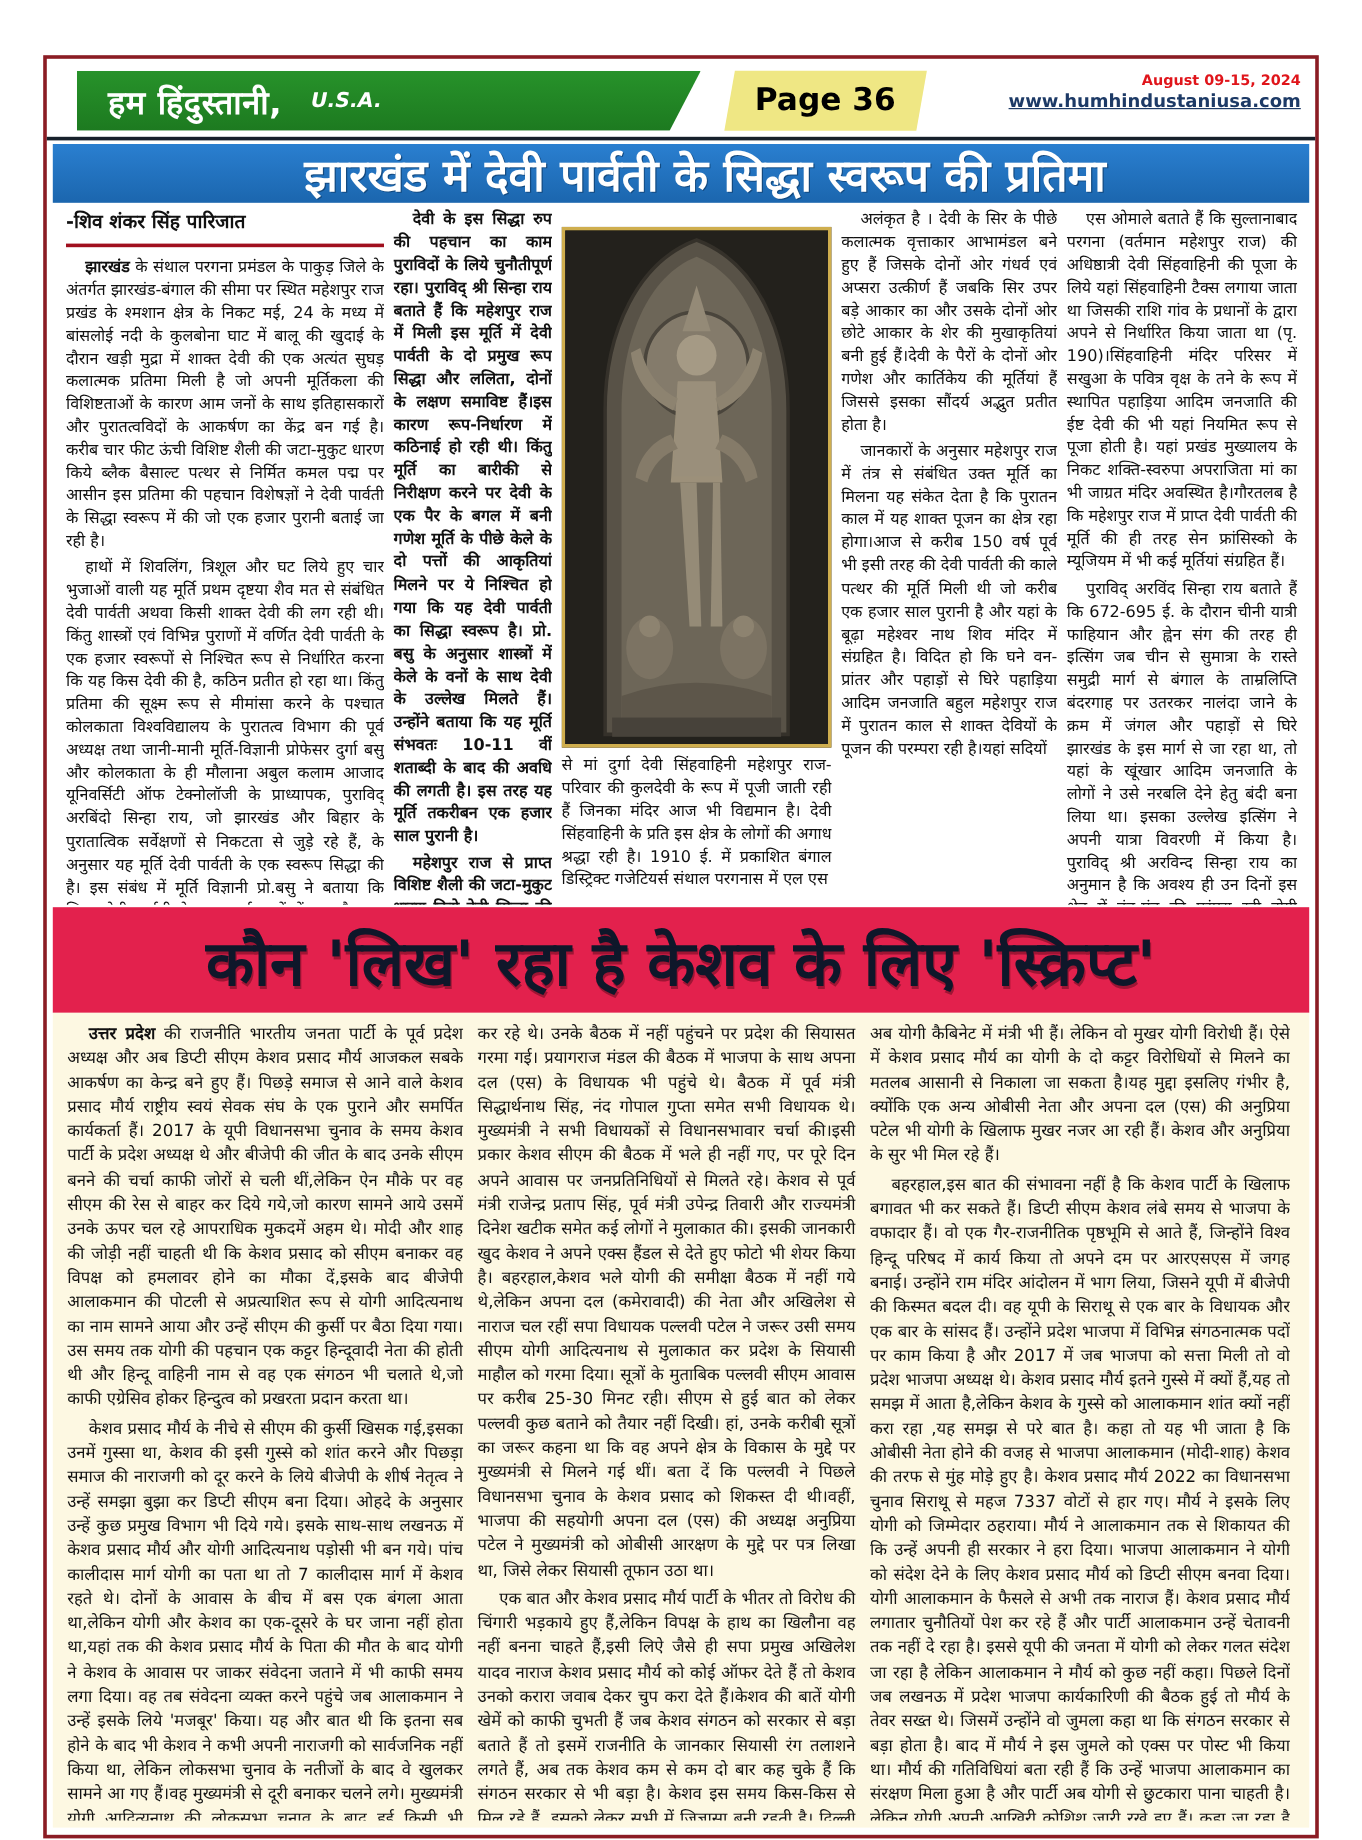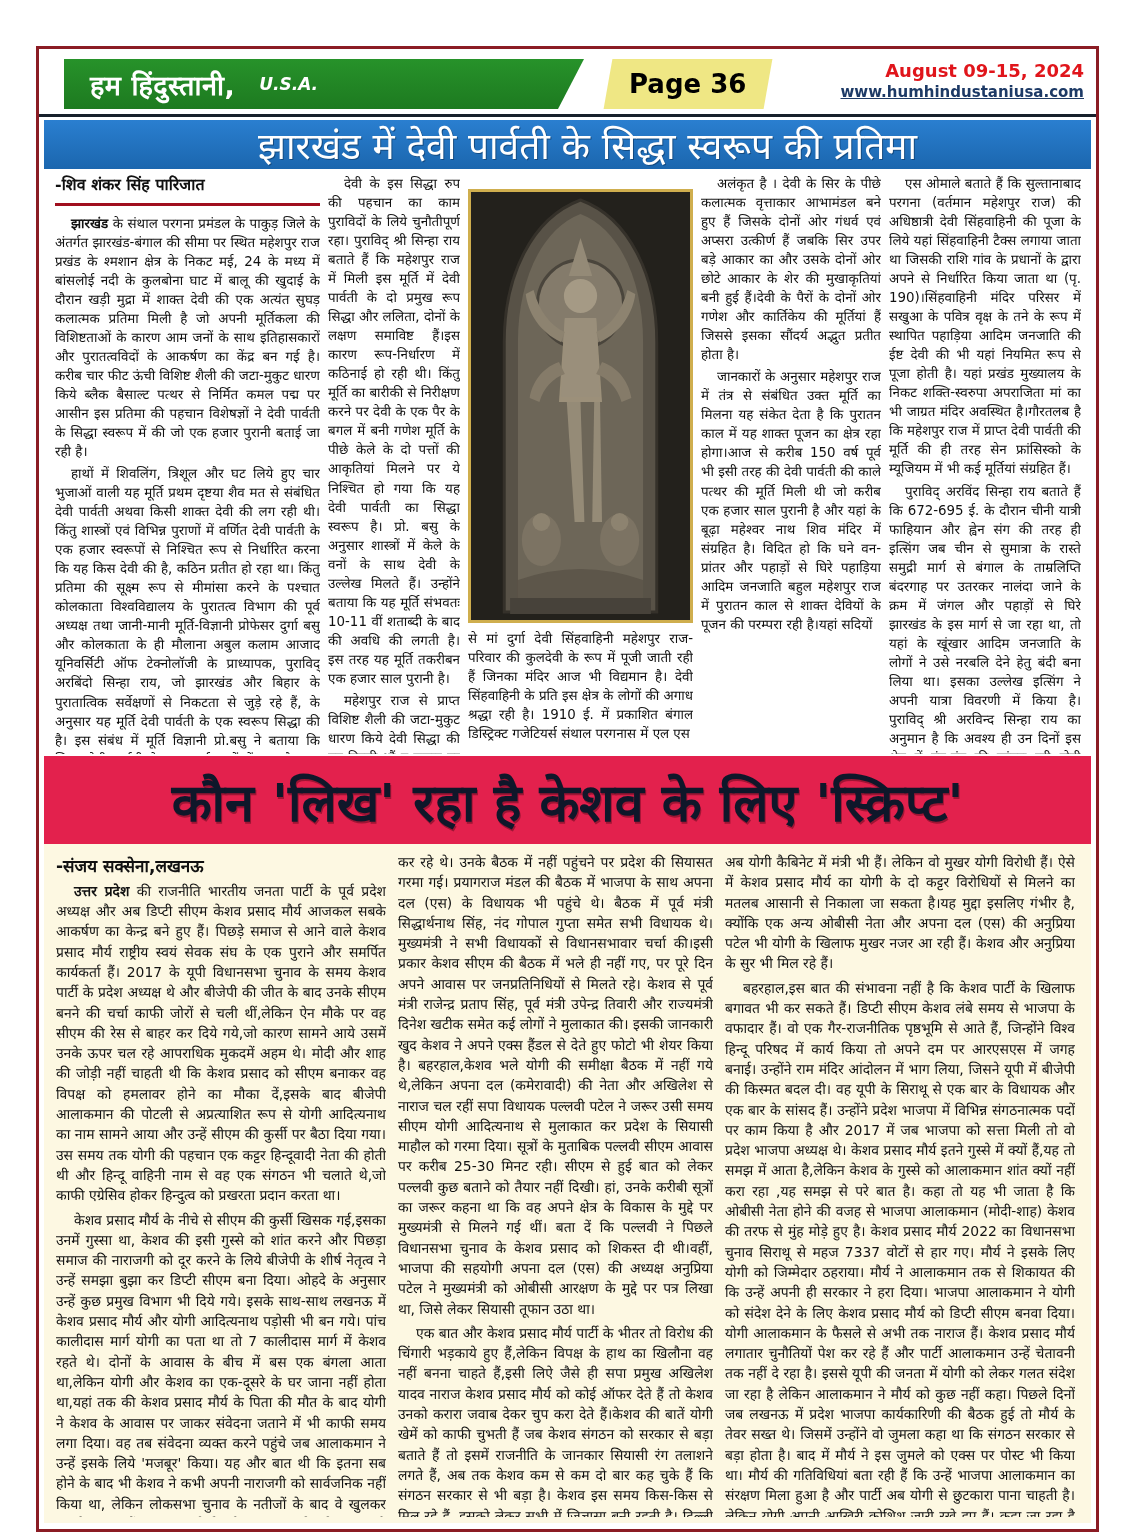--- a/index.html
+++ b/index.html
@@ -23,39 +23,39 @@
   }
   .brand{color:#fff;font-weight:bold;font-size:27px;letter-spacing:.5px;}
   .brand-suffix{color:#fff;font-weight:bold;font-style:italic;font-size:17px;margin-left:24px;}
   .pagebox{
     position:absolute;left:556px;top:2px;width:160px;height:50px;
     background:#efe784;transform:skewX(-10deg);
     display:flex;align-items:center;justify-content:center;
   }
   .pagebox span{transform:skewX(10deg);font-weight:bold;font-size:26px;color:#000;}
   .mast-right{position:absolute;right:0;top:3px;text-align:right;line-height:1.25;}
-  .mast-date{color:#e0151b;font-weight:bold;font-size:18px;}
+  .mast-date{color:#e0151b;font-weight:bold;font-size:12px;}
   .mast-url{color:#1d3a66;font-weight:bold;font-size:15px;text-decoration:underline;}
   .mast-rule{position:absolute;left:39px;top:114px;width:1057px;height:3px;background:#17202b;}
   
   .headline1{
     position:absolute;left:44px;top:120px;width:1047px;height:49px;
     background:linear-gradient(#2a7fd0,#1b66ae);
     display:flex;align-items:center;justify-content:center;
   }
-  .headline1 span{color:#fff;font-weight:normal;font-size:37px;white-space:nowrap;
+  .headline1 span{color:#fff;font-weight:bold;font-size:37px;white-space:nowrap;
     text-shadow:1px 1px 0 #134a80;margin-left:40px;}
   .a1-body{
     position:absolute;left:55px;top:174px;width:1028px;height:580px;
     display:flex;gap:8px;overflow:hidden;
   }
   .a1col{font-size:13.4px;line-height:1.42;text-align:justify;overflow:hidden;}
   .a1col p{margin:0 0 3px;text-indent:16px;}
   .c1{width:265px;}
-  .c2{width:132px;}
+  .c2{width:132px;font-weight:bold;}
   .c3{width:225px;margin-top:15px;}
   .c4{width:180px;}
   .c5{width:192px;}
   .byline1{font-weight:bold;font-size:16px;text-indent:0!important;margin-bottom:6px!important;}
   .byline-rule{height:3px;background:#a00f1e;margin:0 0 8px;}
   .photo-frame{
     border:3px solid #cfae4e;background:#23211c;height:434px;box-sizing:border-box;
     margin-bottom:6px;
   }
   .photo-frame svg{display:block;width:100%;height:100%;}
@@ -152,21 +152,20 @@
   </div>
 </div>
 
 <div class="headline2">
   <span>कौन 'लिख' रहा है केशव के लिए 'स्क्रिप्ट'</span>
 </div>
 
 <div class="a2-section">
   <div class="a2-cols">
     <div class="a2col a2c1">
-      <p class="byline2">-संजय सक्सेना,लखनऊ</p>
       <p><b>उत्तर प्रदेश</b><span> की राजनीति भारतीय जनता पार्टी के पूर्व प्रदेश अध्यक्ष और अब डिप्टी सीएम केशव प्रसाद मौर्य आजकल सबके आकर्षण का केन्द्र बने हुए हैं। पिछड़े समाज से आने वाले केशव प्रसाद मौर्य राष्ट्रीय स्वयं सेवक संघ के एक पुराने और समर्पित कार्यकर्ता हैं। 2017 के यूपी विधानसभा चुनाव के समय केशव पार्टी के प्रदेश अध्यक्ष थे और बीजेपी की जीत के बाद उनके सीएम बनने की चर्चा काफी जोरों से चली थीं,लेकिन ऐन मौके पर वह सीएम की रेस से बाहर कर दिये गये,जो कारण सामने आये उसमें उनके ऊपर चल रहे आपराधिक मुकदमें अहम थे। मोदी और शाह की जोड़ी नहीं चाहती थी कि केशव प्रसाद को सीएम बनाकर वह विपक्ष को हमलावर होने का मौका दें,इसके बाद बीजेपी आलाकमान की पोटली से अप्रत्याशित रूप से योगी आदित्यनाथ का नाम सामने आया और उन्हें सीएम की कुर्सी पर बैठा दिया गया।उस समय तक योगी की पहचान एक कट्टर हिन्दूवादी नेता की होती थी और हिन्दू वाहिनी नाम से वह एक संगठन भी चलाते थे,जो काफी एग्रेसिव होकर हिन्दुत्व को प्रखरता प्रदान करता था।</span></p>
       <p>केशव प्रसाद मौर्य के नीचे से सीएम की कुर्सी खिसक गई,इसका उनमें गुस्सा था, केशव की इसी गुस्से को शांत करने और पिछड़ा समाज की नाराजगी को दूर करने के लिये बीजेपी के शीर्ष नेतृत्व ने उन्हें समझा बुझा कर डिप्टी सीएम बना दिया। ओहदे के अनुसार उन्हें कुछ प्रमुख विभाग भी दिये गये। इसके साथ-साथ लखनऊ में केशव प्रसाद मौर्य और योगी आदित्यनाथ पड़ोसी भी बन गये। पांच कालीदास मार्ग योगी का पता था तो 7 कालीदास मार्ग में केशव रहते थे। दोनों के आवास के बीच में बस एक बंगला आता था,लेकिन योगी और केशव का एक-दूसरे के घर जाना नहीं होता था,यहां तक की केशव प्रसाद मौर्य के पिता की मौत के बाद योगी ने केशव के आवास पर जाकर संवेदना जताने में भी काफी समय लगा दिया। वह तब संवेदना व्यक्त करने पहुंचे जब आलाकमान ने उन्हें इसके लिये 'मजबूर' किया। यह और बात थी कि इतना सब होने के बाद भी केशव ने कभी अपनी नाराजगी को सार्वजनिक नहीं किया था, लेकिन लोकसभा चुनाव के नतीजों के बाद वे खुलकर सामने आ गए हैं।वह मुख्यमंत्री से दूरी बनाकर चलने लगे। मुख्यमंत्री योगी आदित्यनाथ की लोकसभा चुनाव के बाद हुई किसी भी कैबिनेट बैठक में केशव शामिल नहीं हुए। चुनाव परिणाम आने के बाद से केशव मुख्यमंत्री की मौजूदगी में होने वाली किसी बैठक में नहीं जा रहे है। वह कैबिनेट बैठकों से भी दूरी बनाए हैं। इसे लेकर तरह-तरह की चर्चाएं हैं। योगी ने जब मंडलवार अपने सांसदों और विधायकों से हार के लिए फीडबैक लिया तो 25 जुलाई को प्रयागराज मंडल के सांसदों और विधायकों के साथ हुई बैठक में भी केशव मौजूद नहीं रहे। जबकि वह सीएम आवास के बगल में स्थित अपने सरकारी आवास पर मौजूद थे और कई पूर्व व वर्तमान मंत्रियों से मुलाकात</p>
     </div>
     <div class="a2col a2c2">
       <p style="text-indent:0">कर रहे थे। उनके बैठक में नहीं पहुंचने पर प्रदेश की सियासत गरमा गई। प्रयागराज मंडल की बैठक में भाजपा के साथ अपना दल (एस) के विधायक भी पहुंचे थे। बैठक में पूर्व मंत्री सिद्धार्थनाथ सिंह, नंद गोपाल गुप्ता समेत सभी विधायक थे।मुख्यमंत्री ने सभी विधायकों से विधानसभावार चर्चा की।इसी प्रकार केशव सीएम की बैठक में भले ही नहीं गए, पर पूरे दिन अपने आवास पर जनप्रतिनिधियों से मिलते रहे। केशव से पूर्व मंत्री राजेन्द्र प्रताप सिंह, पूर्व मंत्री उपेन्द्र तिवारी और राज्यमंत्री दिनेश खटीक समेत कई लोगों ने मुलाकात की। इसकी जानकारी खुद केशव ने अपने एक्स हैंडल से देते हुए फोटो भी शेयर किया है। बहरहाल,केशव भले योगी की समीक्षा बैठक में नहीं गये थे,लेकिन अपना दल (कमेरावादी) की नेता और अखिलेश से नाराज चल रहीं सपा विधायक पल्लवी पटेल ने जरूर उसी समय सीएम योगी आदित्यनाथ से मुलाकात कर प्रदेश के सियासी माहौल को गरमा दिया। सूत्रों के मुताबिक पल्लवी सीएम आवास पर करीब 25-30 मिनट रही। सीएम से हुई बात को लेकर पल्लवी कुछ बताने को तैयार नहीं दिखी। हां, उनके करीबी सूत्रों का जरूर कहना था कि वह अपने क्षेत्र के विकास के मुद्दे पर मुख्यमंत्री से मिलने गई थीं। बता दें कि पल्लवी ने पिछले विधानसभा चुनाव के केशव प्रसाद को शिकस्त दी थी।वहीं, भाजपा की सहयोगी अपना दल (एस) की अध्यक्ष अनुप्रिया पटेल ने मुख्यमंत्री को ओबीसी आरक्षण के मुद्दे पर पत्र लिखा था, जिसे लेकर सियासी तूफान उठा था।</p>
       <p>एक बात और केशव प्रसाद मौर्य पार्टी के भीतर तो विरोध की चिंगारी भड़काये हुए हैं,लेकिन विपक्ष के हाथ का खिलौना वह नहीं बनना चाहते हैं,इसी लिऐ जैसे ही सपा प्रमुख अखिलेश यादव नाराज केशव प्रसाद मौर्य को कोई ऑफर देते हैं तो केशव उनको करारा जवाब देकर चुप करा देते हैं।केशव की बातें योगी खेमें को काफी चुभती हैं जब केशव संगठन को सरकार से बड़ा बताते हैं तो इसमें राजनीति के जानकार सियासी रंग तलाशने लगते हैं, अब तक केशव कम से कम दो बार कह चुके हैं कि संगठन सरकार से भी बड़ा है।  केशव इस समय किस-किस से मिल रहे हैं, इसको लेकर सभी में जिज्ञासा बनी रहती है। दिल्ली में पार्टी के बड़े नेताओं से उनकी मुलाकात और बातचीत को लेकर भी सुर्खियां बनी रहती है। वहीं केशव से मिलने वालों में भाजपा की सहयोगी सुहेलदेव भारतीय समाज पार्टी के प्रमुख ओम प्रकाश राजभर भी शामिल हैं। मौर्य के एक अन्य ओबीसी नेता, निषाद पार्टी के संजय निषाद से भी मुलाकात की चर्चा गरम है। केशव के राजभर और निषाद से मुलाकात के कई मायने हैं। लोकसभा चुनाव के नतीजे आने के बाद संजय निषाद ने ही पहला बयान दिया था कि बुलडोजर के दुरुपयोग ने हमें हरा दिया। इन्हीं लाइनों पर ओमप्रकाश राजभर ने भी बुलडोजर राजनीति की आलोचना की थी। दोनों ओबीसी नेताओं के बयान साफ तौर पर मुख्यमंत्री योगी आदित्यनाथ के खिलाफ है, जो खुद को बुलडोजर बाबा कहलवाना पसंद करते हैं। विपक्ष का आरोप है कि योगी ने ही सबसे पहले बुलडोजर से मुस्लिमों के घर-दुकान आदि गिराने की शुरूआत की थी। ओमप्रकाश राजभर तो</p>
     </div>
     <div class="a2col a2c3">
       <p style="text-indent:0">अब योगी कैबिनेट में मंत्री भी हैं। लेकिन वो मुखर योगी विरोधी हैं। ऐसे में केशव प्रसाद मौर्य का योगी के दो कट्टर विरोधियों से मिलने का मतलब आसानी से निकाला जा सकता है।यह मुद्दा इसलिए गंभीर है, क्योंकि एक अन्य ओबीसी नेता और अपना दल (एस) की अनुप्रिया पटेल भी योगी के खिलाफ मुखर नजर आ रही हैं। केशव और अनुप्रिया के सुर भी मिल रहे हैं।</p>
       <p>बहरहाल,इस बात की संभावना नहीं है कि केशव पार्टी के खिलाफ बगावत भी कर सकते हैं। डिप्टी सीएम केशव लंबे समय से भाजपा के वफादार हैं। वो एक गैर-राजनीतिक पृष्ठभूमि से आते हैं, जिन्होंने विश्व हिन्दू परिषद में कार्य किया तो अपने दम पर आरएसएस में जगह बनाई। उन्होंने राम मंदिर आंदोलन में भाग लिया, जिसने यूपी में बीजेपी की किस्मत बदल दी। वह यूपी के सिराथू से एक बार के विधायक और एक बार के सांसद हैं। उन्होंने प्रदेश भाजपा में विभिन्न संगठनात्मक पदों पर काम किया है और 2017 में जब भाजपा को सत्ता मिली तो वो प्रदेश भाजपा अध्यक्ष थे। केशव प्रसाद मौर्य इतने गुस्से में क्यों हैं,यह तो समझ में आता है,लेकिन केशव के गुस्से को आलाकमान शांत क्यों नहीं करा रहा ,यह समझ से परे बात है। कहा तो यह भी जाता है कि ओबीसी नेता होने की वजह से भाजपा आलाकमान (मोदी-शाह) केशव की तरफ से मुंह मोड़े हुए है। केशव प्रसाद मौर्य 2022 का विधानसभा चुनाव सिराथू से महज 7337 वोटों से हार गए। मौर्य ने इसके लिए योगी को जिम्मेदार ठहराया। मौर्य ने आलाकमान तक से शिकायत की कि उन्हें अपनी ही सरकार ने हरा दिया। भाजपा आलाकमान ने योगी को संदेश देने के लिए केशव प्रसाद मौर्य को डिप्टी सीएम बनवा दिया। योगी आलाकमान के फैसले से अभी तक नाराज हैं। केशव प्रसाद मौर्य लगातार चुनौतियों पेश कर रहे हैं और पार्टी आलाकमान उन्हें चेतावनी तक नहीं दे रहा है। इससे यूपी की जनता में योगी को लेकर गलत संदेश जा रहा है लेकिन आलाकमान ने मौर्य को कुछ नहीं कहा। पिछले दिनों जब लखनऊ में प्रदेश भाजपा कार्यकारिणी की बैठक हुई तो मौर्य के तेवर सख्त थे। जिसमें उन्होंने वो जुमला कहा था कि संगठन सरकार से बड़ा होता है। बाद में मौर्य ने इस जुमले को एक्स पर पोस्ट भी किया था। मौर्य की गतिविधियां बता रही हैं कि उन्हें भाजपा आलाकमान का संरक्षण मिला हुआ है और पार्टी अब योगी से छुटकारा पाना चाहती है। लेकिन योगी अपनी आखिरी कोशिश जारी रखे हुए हैं। कहा जा रहा है कि 10 सीटों पर विधानसभा उपचुनाव के बाद योगी को हटा दिया जाएगा।   उधर, यूपी बीजेपी का झगड़ा सुलझाने के लिए कोशिशें तो आरएसएस की तरफ से भी हो रही हैं, लेकिन अभी तक उसका कोई असर तो नहीं ही नजर आ रहा है,लेकिन लगता है ये झगड़ा उपचुनावों में ही भारी पड़ने वाला है. लोकसभा चुनाव में बुरी शिकस्त मिलने के बाद बीजेपी के लिए यूपी में ये नई और बड़ी चुनौती है।लब्बोलुआब यह है कि केशव को कहां से योगी के खिलाफ बैकअप मिल रहा है।कहीं आलाकमान ही तो नहीं योगी को हटाने के लिये ही तो केशव के माध्यम से स्क्रिप्ट नहीं लिख रहा है।</p>

